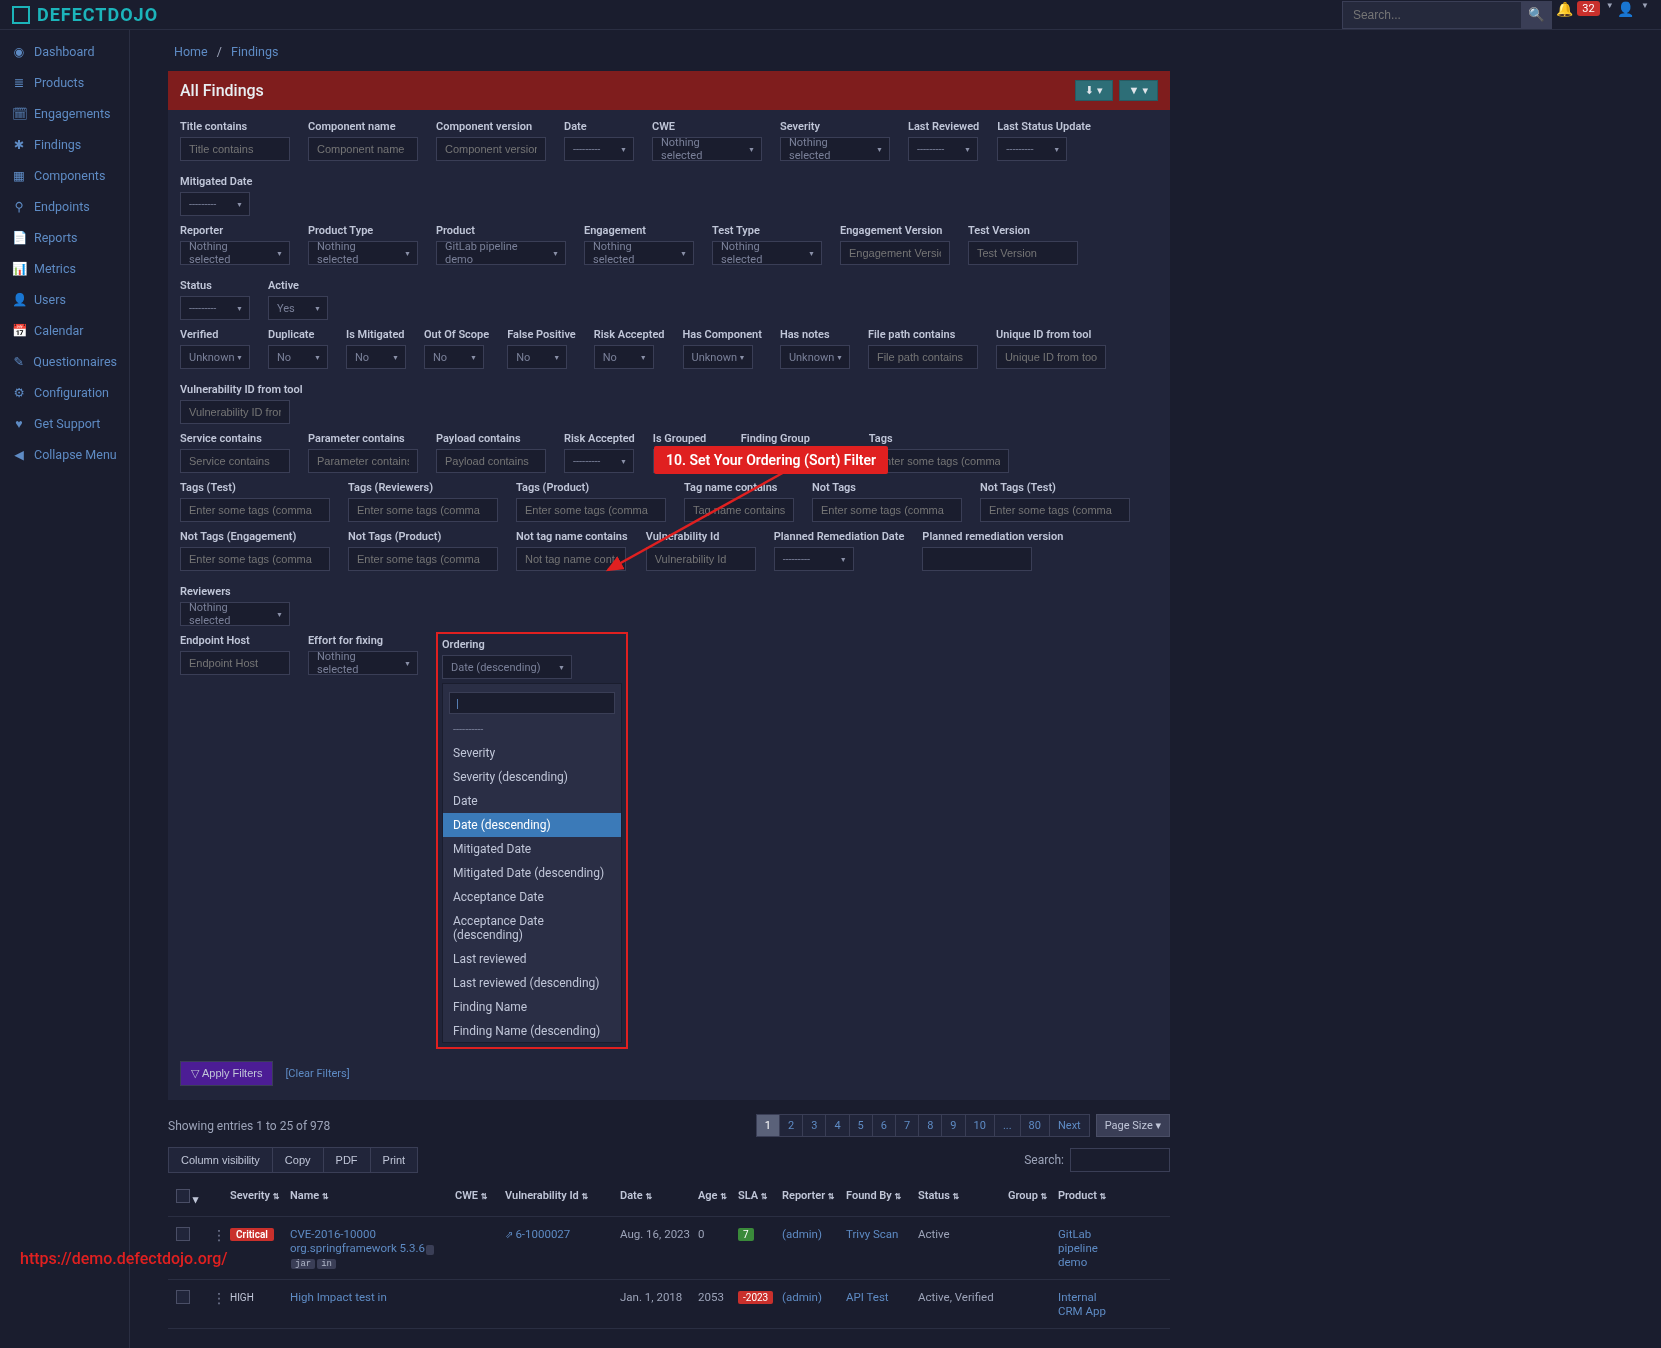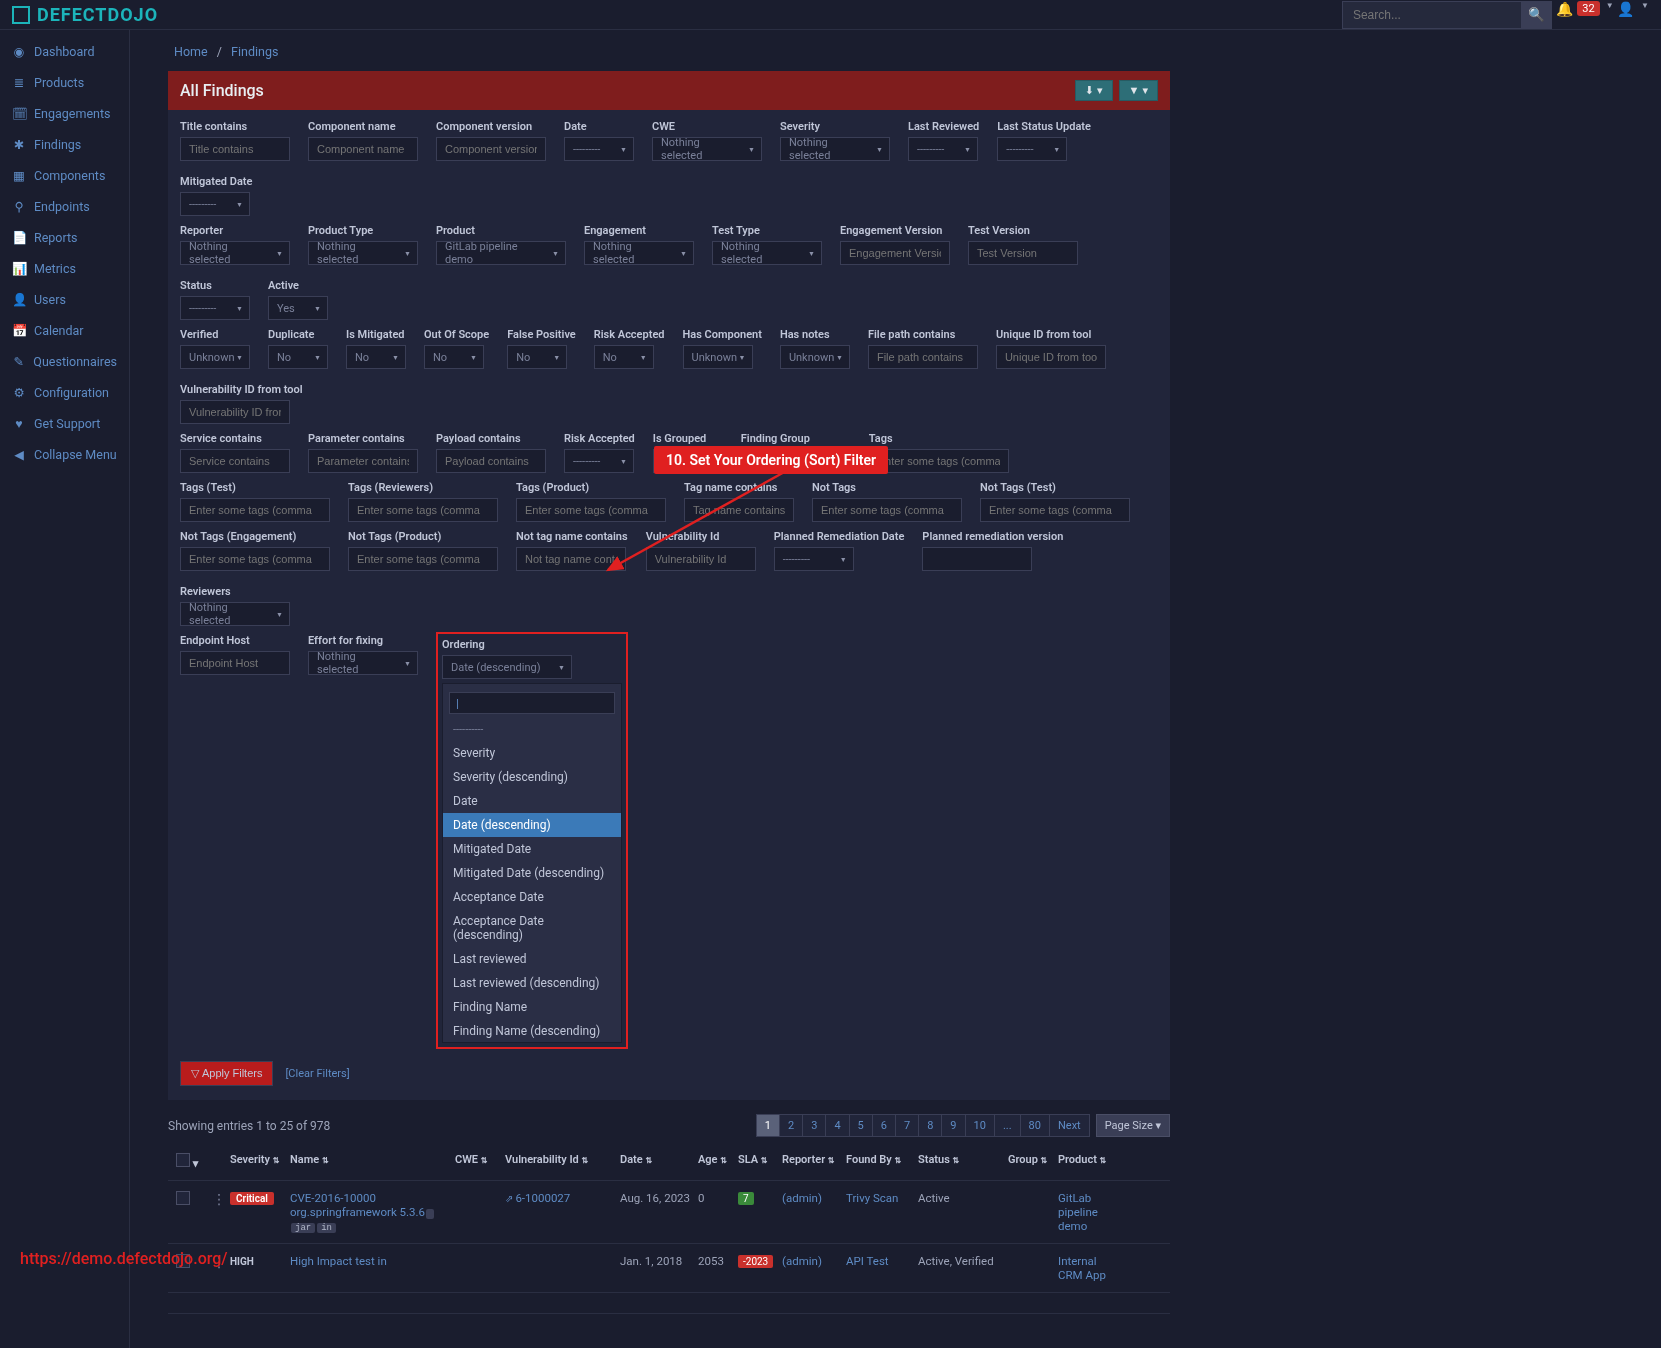--- a/index.html
+++ b/index.html
@@ -40,21 +40,21 @@
 .filter-field { display:flex; flex-direction:column; }
 .filter-field label { font-size:11px; color:#c0c6d8; margin-bottom:4px; font-weight:600; }
 .filter-input, .filter-select {
   background:#1a1d2e; border:1px solid #3a3e56; color:#7a8099; padding:4px 8px; font-size:11px; height:24px;
 }
 .filter-select { cursor:pointer; position:relative; padding-right:18px; }
 .filter-select::after { content:'▼'; font-size:7px; position:absolute; right:6px; top:8px; color:#8a90a8;}
 .filter-select.disp { display:inline-flex; align-items:center; }
 .w60{width:60px}.w70{width:70px}.w80{width:80px}.w110{width:110px}.w130{width:130px}.w140{width:140px}.w150{width:150px}
 .apply-row { display:flex; align-items:center; gap:12px; margin-top:12px; }
-.apply-btn { background:#b91c1c; border:1px solid #3a3e56; color:#c0c6d8; padding:5px 10px; font-size:11px; cursor:pointer; }
+.apply-btn { background:#4c1d95; border:1px solid #3a3e56; color:#c0c6d8; padding:5px 10px; font-size:11px; cursor:pointer; }
 .clear-link { color:#5e8bc4; font-size:11px; cursor:pointer; }
 .ordering-box { border:2px solid #e02020; padding:4px; margin-top:-2px; }
 .dropdown-menu {
   background:#2a2e45; border:1px solid #1a1d2e; width:180px; max-height:360px; overflow:hidden;
   margin-top:4px; padding:4px 0;
 }
 .dd-search { margin:4px 6px 4px; }
 .dd-search input { width:100%; background:#1a1d2e; border:1px solid #3a3e56; height:22px; padding:2px 6px; color:#5e8bc4; font-size:11px; }
 .dd-item { padding:5px 10px; color:#c0c6d8; font-size:12px; cursor:pointer; }
 .dd-item.selected { background:#3b7ab8; color:#fff; }
@@ -73,21 +73,21 @@
 .tool-btn:first-child { margin-left:0; }
 .search-right { margin-left:auto; display:flex; align-items:center; gap:6px; }
 .search-right input { background:#1a1d2e; border:1px solid #3a3e56; height:24px; width:100px; color:#c0c6d8; padding:2px 6px; }
 .table { width:100%; margin-top:6px; }
 .thead { display:flex; padding:10px 8px; border-bottom:1px solid #2a2e42; font-size:11px; font-weight:600; color:#c0c6d8; }
 .trow { display:flex; padding:10px 8px; border-bottom:1px solid #2a2e42; font-size:11.5px; align-items:flex-start; }
 .col-cb{width:36px}.col-act{width:18px}.col-sev{width:60px}.col-name{width:165px}.col-cwe{width:50px}.col-vuln{width:115px}.col-date{width:78px}
 .col-age{width:40px}.col-sla{width:44px}.col-rep{width:64px}.col-found{width:72px}.col-status{width:90px}.col-group{width:50px}.col-prod{width:55px}
 .sev-badge { padding:1px 6px; border-radius:2px; font-size:10px; color:#fff; font-weight:600; }
 .sev-crit { background:#c9302c; }
-.sev-high { color:#c0c6d8; font-weight:700; font-size:10px; }
+.sev-high { color:#c0c6d8; font-weight:400; font-size:10px; }
 .sla-badge { background:#3a8a3a; color:#fff; padding:1px 5px; border-radius:2px; font-size:10px; }
 .sla-red { background:#c9302c; }
 .link { color:#5e8bc4; }
 .small-tag { background:#3a3e56; color:#b0b6c8; font-size:9px; padding:0 4px; border-radius:2px; margin:0 1px;font-family:Liberation Mono, monospace; }
 .ext-icon { color:#5e8bc4; font-size:10px; margin-right:2px; }
 .checkbox { width:14px; height:14px; border:1px solid #4a4e66; background:#21253a; display:inline-block; }
 .dots { color:#7a8099; font-size:14px; cursor:pointer; }
 .footer-url { position:fixed; bottom:80px; left:20px; color:#e02020; font-size:16px; font-weight:500; }
 .arrow-svg { position:absolute; pointer-events:none; }
 </style>
@@ -520,20 +520,32 @@
             <div class="page-btn">8</div>
             <div class="page-btn">9</div>
             <div class="page-btn">10</div>
             <div class="page-btn">...</div>
             <div class="page-btn">80</div>
             <div class="page-btn">Next</div>
           </div>
         <div class="pagesize"><span>Page Size</span> ▾</div>
       </div>
 
+      <div class="toolbar-row">
+        <div id="tools" style="display:flex;">
+            <button class="tool-btn">Column visibility</button>
+            <button class="tool-btn">Copy</button>
+            <button class="tool-btn">PDF</button>
+            <button class="tool-btn">Print</button>
+          </div>
+        <div class="search-right">
+          <span>Search:</span>
+          <input style="">
+        </div>
+      </div>
 
       <div class="table">
         <div class="thead" id="thead">
             <div class="col-cb"><span class="checkbox"></span> ▾</div>
             <div class="col-act"></div>
             <div class="col-sev">Severity <span style="font-size:8px">⇅</span></div>
             <div class="col-name">Name <span style="font-size:8px">⇅</span></div>
             <div class="col-cwe">CWE <span style="font-size:8px">⇅</span></div>
             <div class="col-vuln">Vulnerability Id <span style="font-size:8px">⇅</span></div>
             <div class="col-date">Date <span style="font-size:8px">⇅</span></div>

